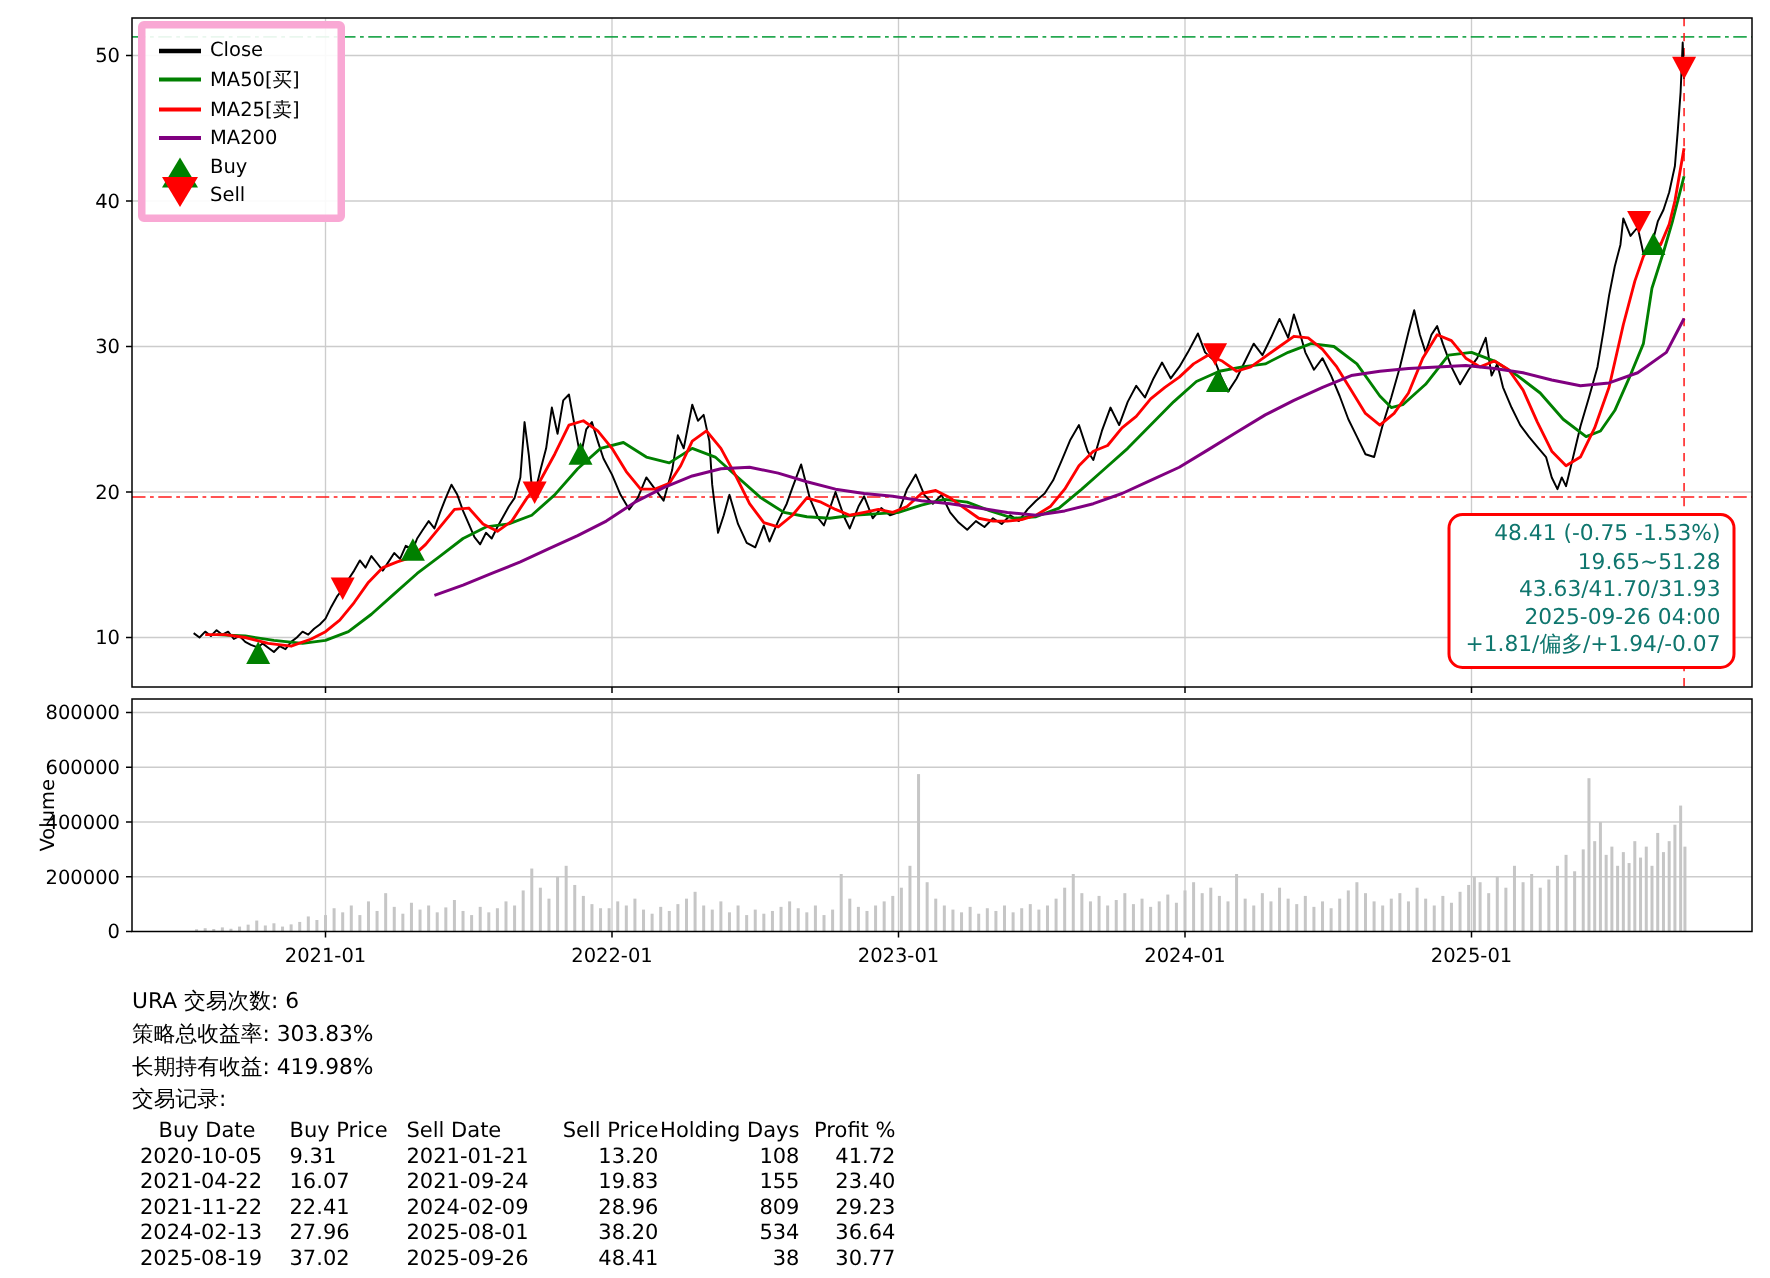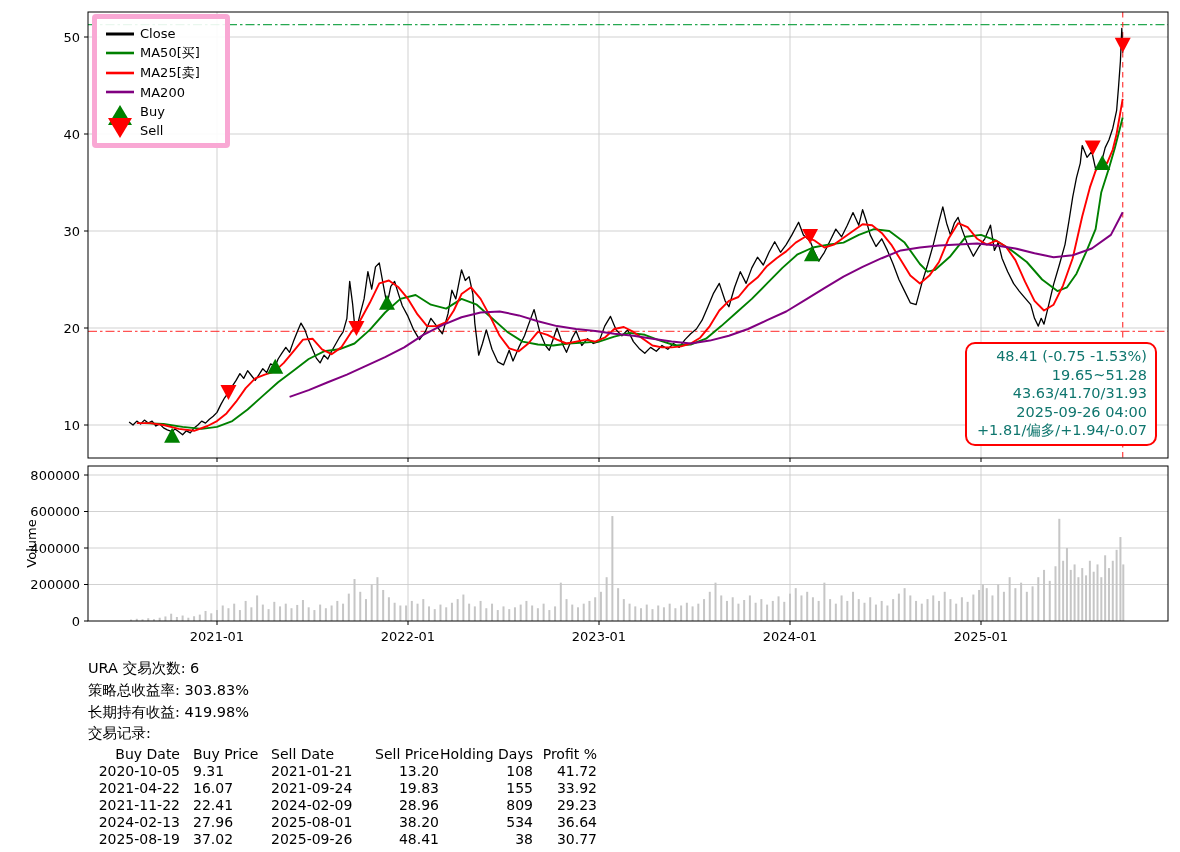--- a/index.html
+++ b/index.html
@@ -12,21 +12,21 @@
   .legend-swatch{width:34px;display:flex;justify-content:center;align-items:center;flex:0 0 34px;}
   .legend-label{font-size:13px;padding-left:3px;white-space:nowrap;}
   .legend-row.mk{height:19px;}
   .ann{position:absolute;right:23px;top:342px;width:172px;background:#ffffff;border:2px solid #ff0000;
        border-radius:10px;padding:3px 8px 4px 8px;text-align:right;z-index:6;}
   .ann div{color:#0f766e;font-size:14.5px;line-height:18.6px;white-space:nowrap;}
   .bottom{position:absolute;left:88px;top:658px;font-size:14.5px;line-height:21.8px;}
   .trades{margin-top:1px;font-size:14px;line-height:17px;}
   .tr{display:flex;}
   .c{white-space:nowrap;}
-  .c1{width:92px;text-align:right;}
+  .c1{width:92px;text-align:center;}
   .c2{width:66px;text-align:left;margin-left:13px;}
   .c3{width:102px;text-align:left;padding-left:12px;box-sizing:border-box;}
   .c4{width:78px;text-align:right;}
   .c5{width:94px;text-align:right;}
   .c6{width:64px;text-align:right;}
   .tr.head .c1{padding-left:8px;box-sizing:border-box;}
 </style>
 </head>
 <body>
 
@@ -368,21 +368,21 @@
         <span class="c c4">13.20</span>
         <span class="c c5">108</span>
         <span class="c c6">41.72</span>
       </div>
       <div class="tr">
         <span class="c c1">2021-04-22</span>
         <span class="c c2">16.07</span>
         <span class="c c3">2021-09-24</span>
         <span class="c c4">19.83</span>
         <span class="c c5">155</span>
-        <span class="c c6">33.92</span>
+        <span class="c c6">23.40</span>
       </div>
       <div class="tr">
         <span class="c c1">2021-11-22</span>
         <span class="c c2">22.41</span>
         <span class="c c3">2024-02-09</span>
         <span class="c c4">28.96</span>
         <span class="c c5">809</span>
         <span class="c c6">29.23</span>
       </div>
       <div class="tr">

